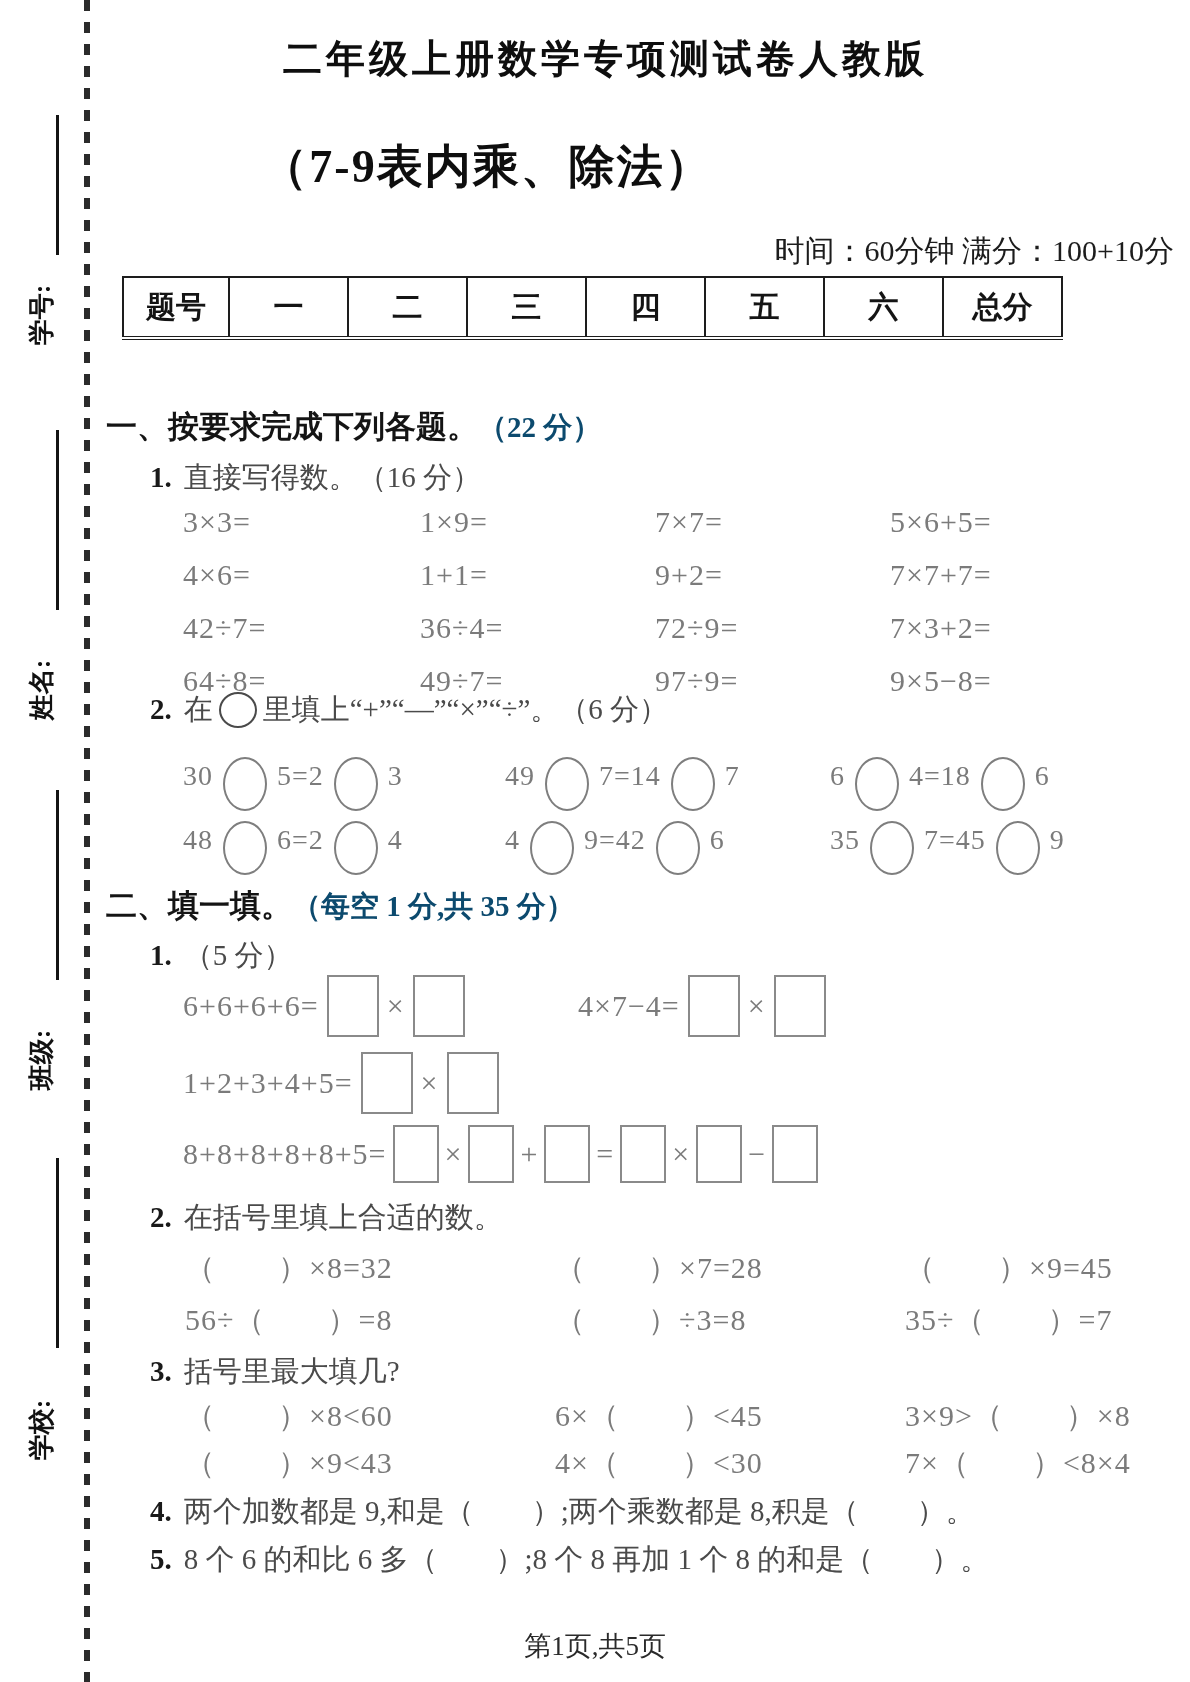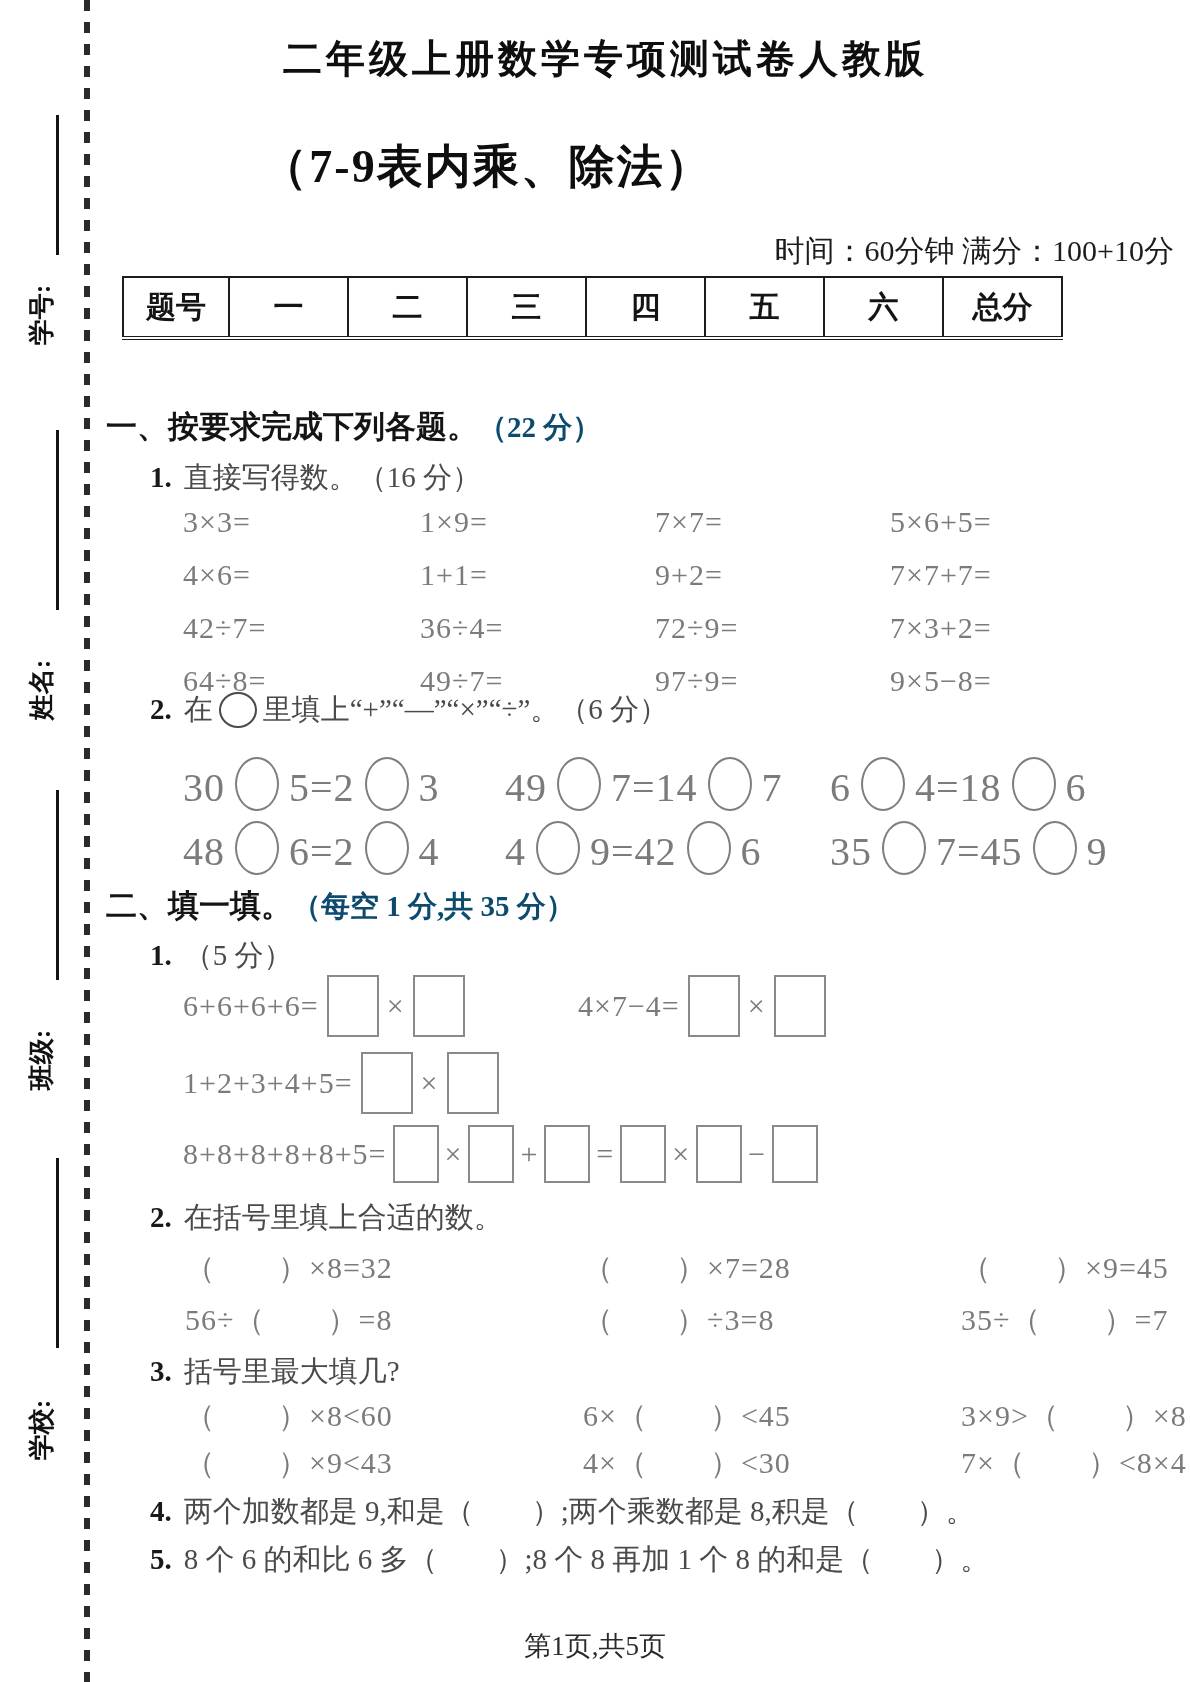--- a/index.html
+++ b/index.html
@@ -56,30 +56,30 @@
     position:absolute; left:183px; top:505px; display:grid;
     grid-template-columns:237px 235px 235px auto; row-gap:19px;
     font-size:30px; color:#7b7b7b; letter-spacing:1px;
   }
   .circle {
     display:inline-block; width:44px; height:54px; border:2px solid #7e7e7e;
     border-radius:50%; margin:0 10px; vertical-align:middle; position:relative; top:-3px;
     background:#fff;
   }
   .circle.small { width:38px; height:36px; margin:0 6px; top:-2px; border-color:#4a4a4a; }
-  .cgroup { position:absolute; display:flex; align-items:center; font-size:40px; color:#7b7b7b; letter-spacing:1px; white-space:nowrap; }
+  .cgroup { position:absolute; display:flex; font-size:28px; color:#7b7b7b; letter-spacing:1px; white-space:nowrap; }
   .box {
     display:inline-block; width:52px; height:62px; border:2px solid #8a8a8a;
     margin:0 8px; vertical-align:middle; background:#fff;
   }
   .box.sm { width:46px; height:58px; margin:0 6px; }
   .eq { position:absolute; display:flex; align-items:center; font-size:30px; color:#7b7b7b; letter-spacing:1px; white-space:nowrap; }
   .prow {
     position:absolute; left:185px; display:grid; grid-template-columns:370px 350px auto;
-    font-size:30px; color:#7b7b7b; letter-spacing:1px; white-space:nowrap;gap:28px;
+    font-size:30px; color:#7b7b7b; letter-spacing:1px; white-space:nowrap;
   }
   .footer { position:absolute; top:1628px; left:0; width:1190px; text-align:center; font-size:27px; color:#2a2a2a; }
 </style>
 </head>
 <body>
 
 <div>
 
   <div class="dotted"></div>
   <div class="mline" style="top:115px;height:140px"></div>

